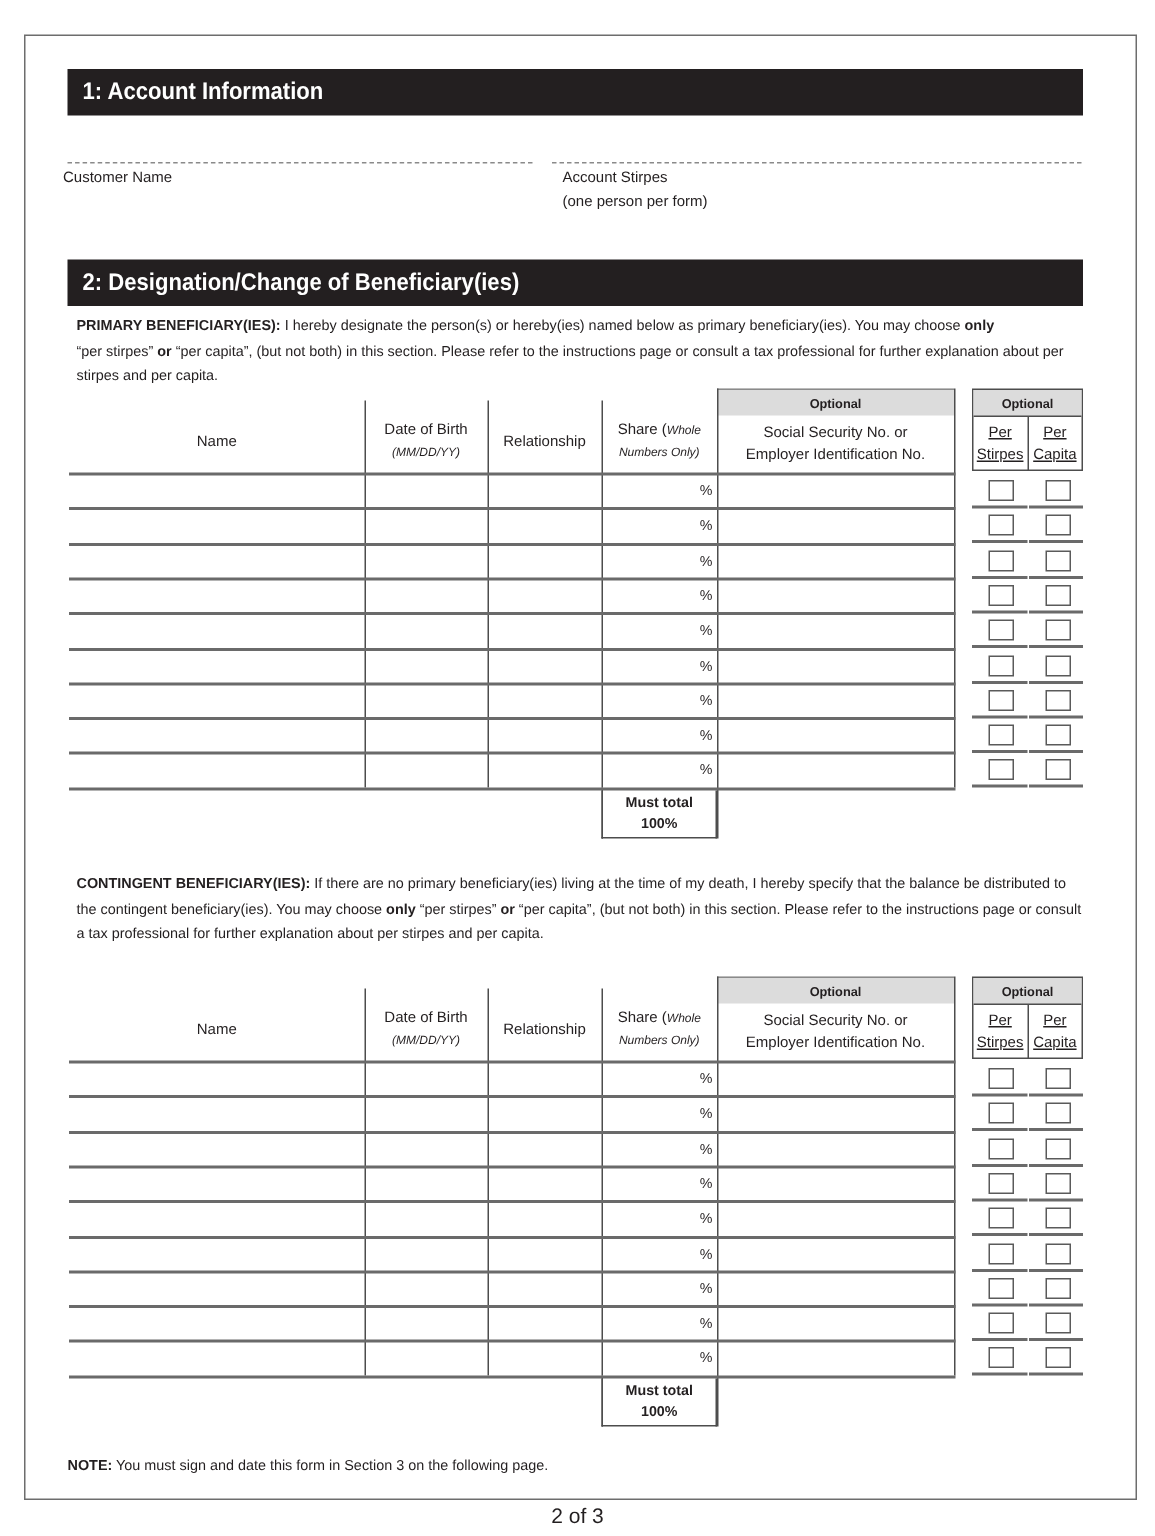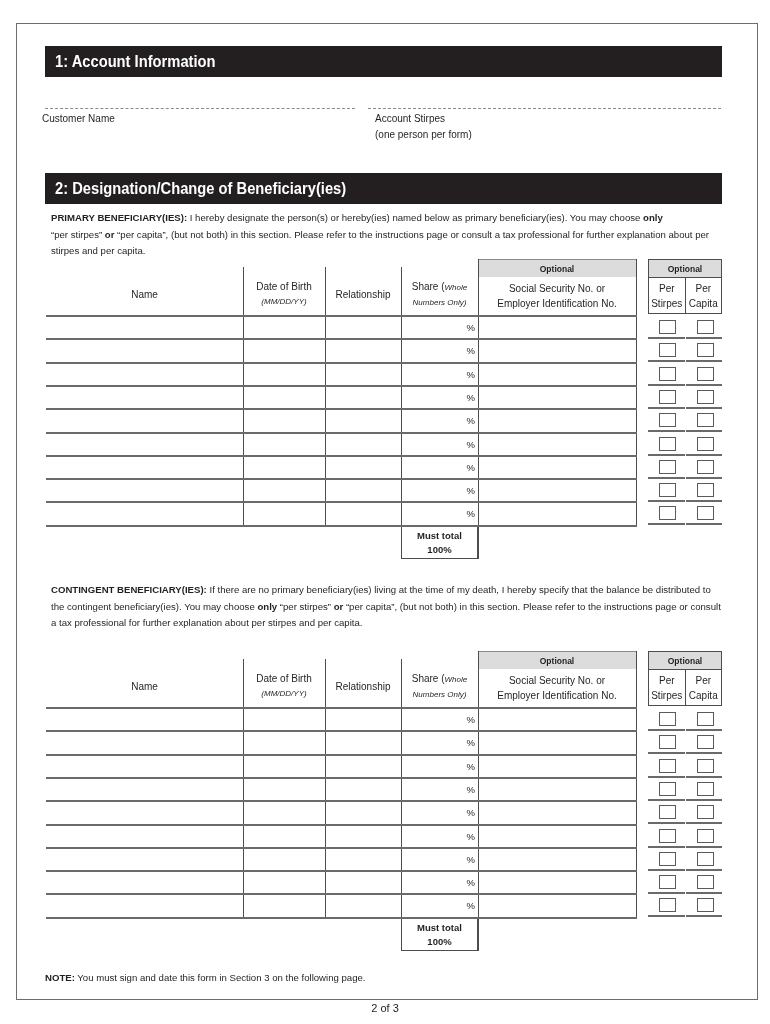--- a/index.html
+++ b/index.html
@@ -14,28 +14,28 @@
   .intro b { font-weight: bold; }
   .hdr-opt { position: absolute; background: #dcdcdc; font-size: 8.5px; font-weight: bold; text-align: center; line-height: 18px; border-top: 1px solid #8a8a8a; }
   .col-head { position: absolute; font-size: 10px; text-align: center; line-height: 15px; display: flex; align-items: center; justify-content: center; flex-direction: column; }
   .col-head i { font-size: 8px; font-style: italic; }
   .vline { position: absolute; width: 1px; background: #4d4d4d; }
   .hline { position: absolute; height: 2px; background: #6a6a6a; }
   .pct { position: absolute; font-size: 9.5px; text-align: right; width: 70px; }
   .must-total { position: absolute; width: 77px; height: 32px; border: 1px solid #4d4d4d; border-top: none; font-size: 9.5px; font-weight: bold; text-align: center; line-height: 14px; padding-top: 2px; }
   .per-box { position: absolute; border: 1px solid #4d4d4d; }
   .per-box .ph { height: 18px; background: #dcdcdc; font-size: 8.5px; font-weight: bold; text-align: center; line-height: 18px; border-bottom: 1px solid #4d4d4d; }
-  .per-box .pcols { display: flex; height: 36px; }
+  .per-box .pcols { display: flex; height: 36px; text-decoration: underline; }
   .per-box .pcols div { flex: 1; font-size: 10px; text-align: center; line-height: 15px; padding-top: 3px; }
   .per-box .pcols div:first-child { border-right: 1px solid #4d4d4d; }
   .chk { position: absolute; width: 17px; height: 14px; border: 1px solid #5a5a5a; background: #fff; }
   .chk-line { position: absolute; height: 2px; background: #6a6a6a; }
   .cell-input { position: absolute; background: transparent; border: none; outline: none; font-size: 10px; font-family: "Liberation Sans", sans-serif; }
   .note { position: absolute; left: 45px; top: 972px; font-size: 9.6px; }
-  .page-num { position: absolute; left: 0; width: 770px; top: 1002px; text-align: center; font-size: 11px; }
+  .page-num { position: absolute; left: 0; width: 770px; top: 1002px; text-align: center; font-size: 14px; }
 </style>
 </head>
 <body>
 
 <div class="page-frame"></div>
 
 <div class="section-bar" style="top:46px;"><span>1: Account Information</span></div>
 <div class="dash-line" style="left:45px;width:310px;"></div>
 <input class="cell-input" style="left: 48px; top: 92px; width: 305px; height: 16px;" value="">
 <div class="field-label" style="left:42px;top:111px;">Customer Name</div>

